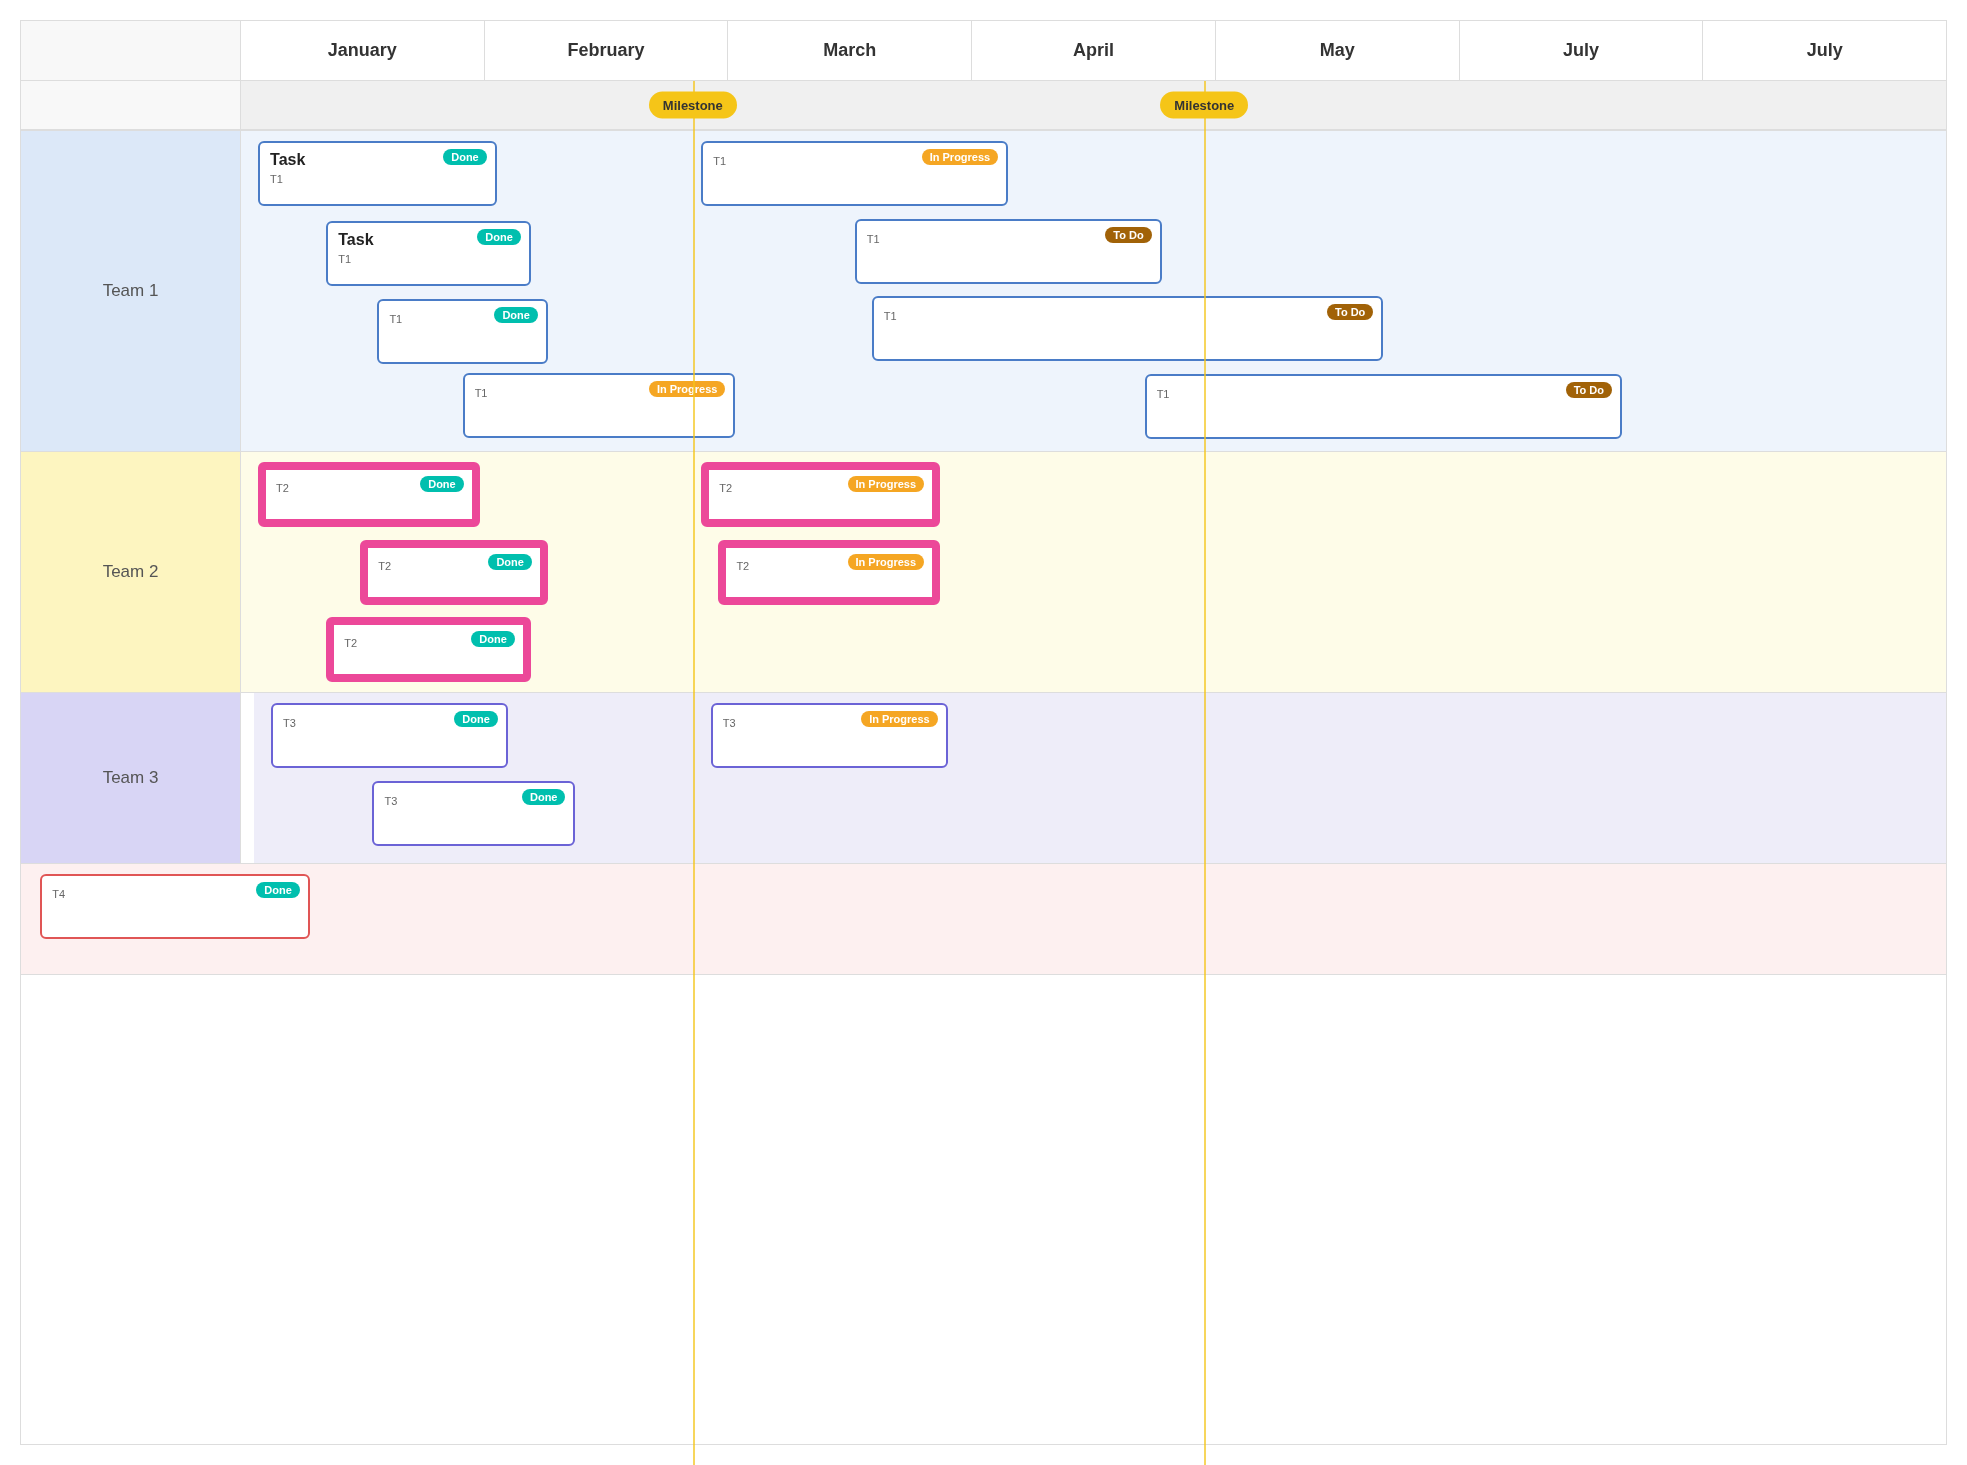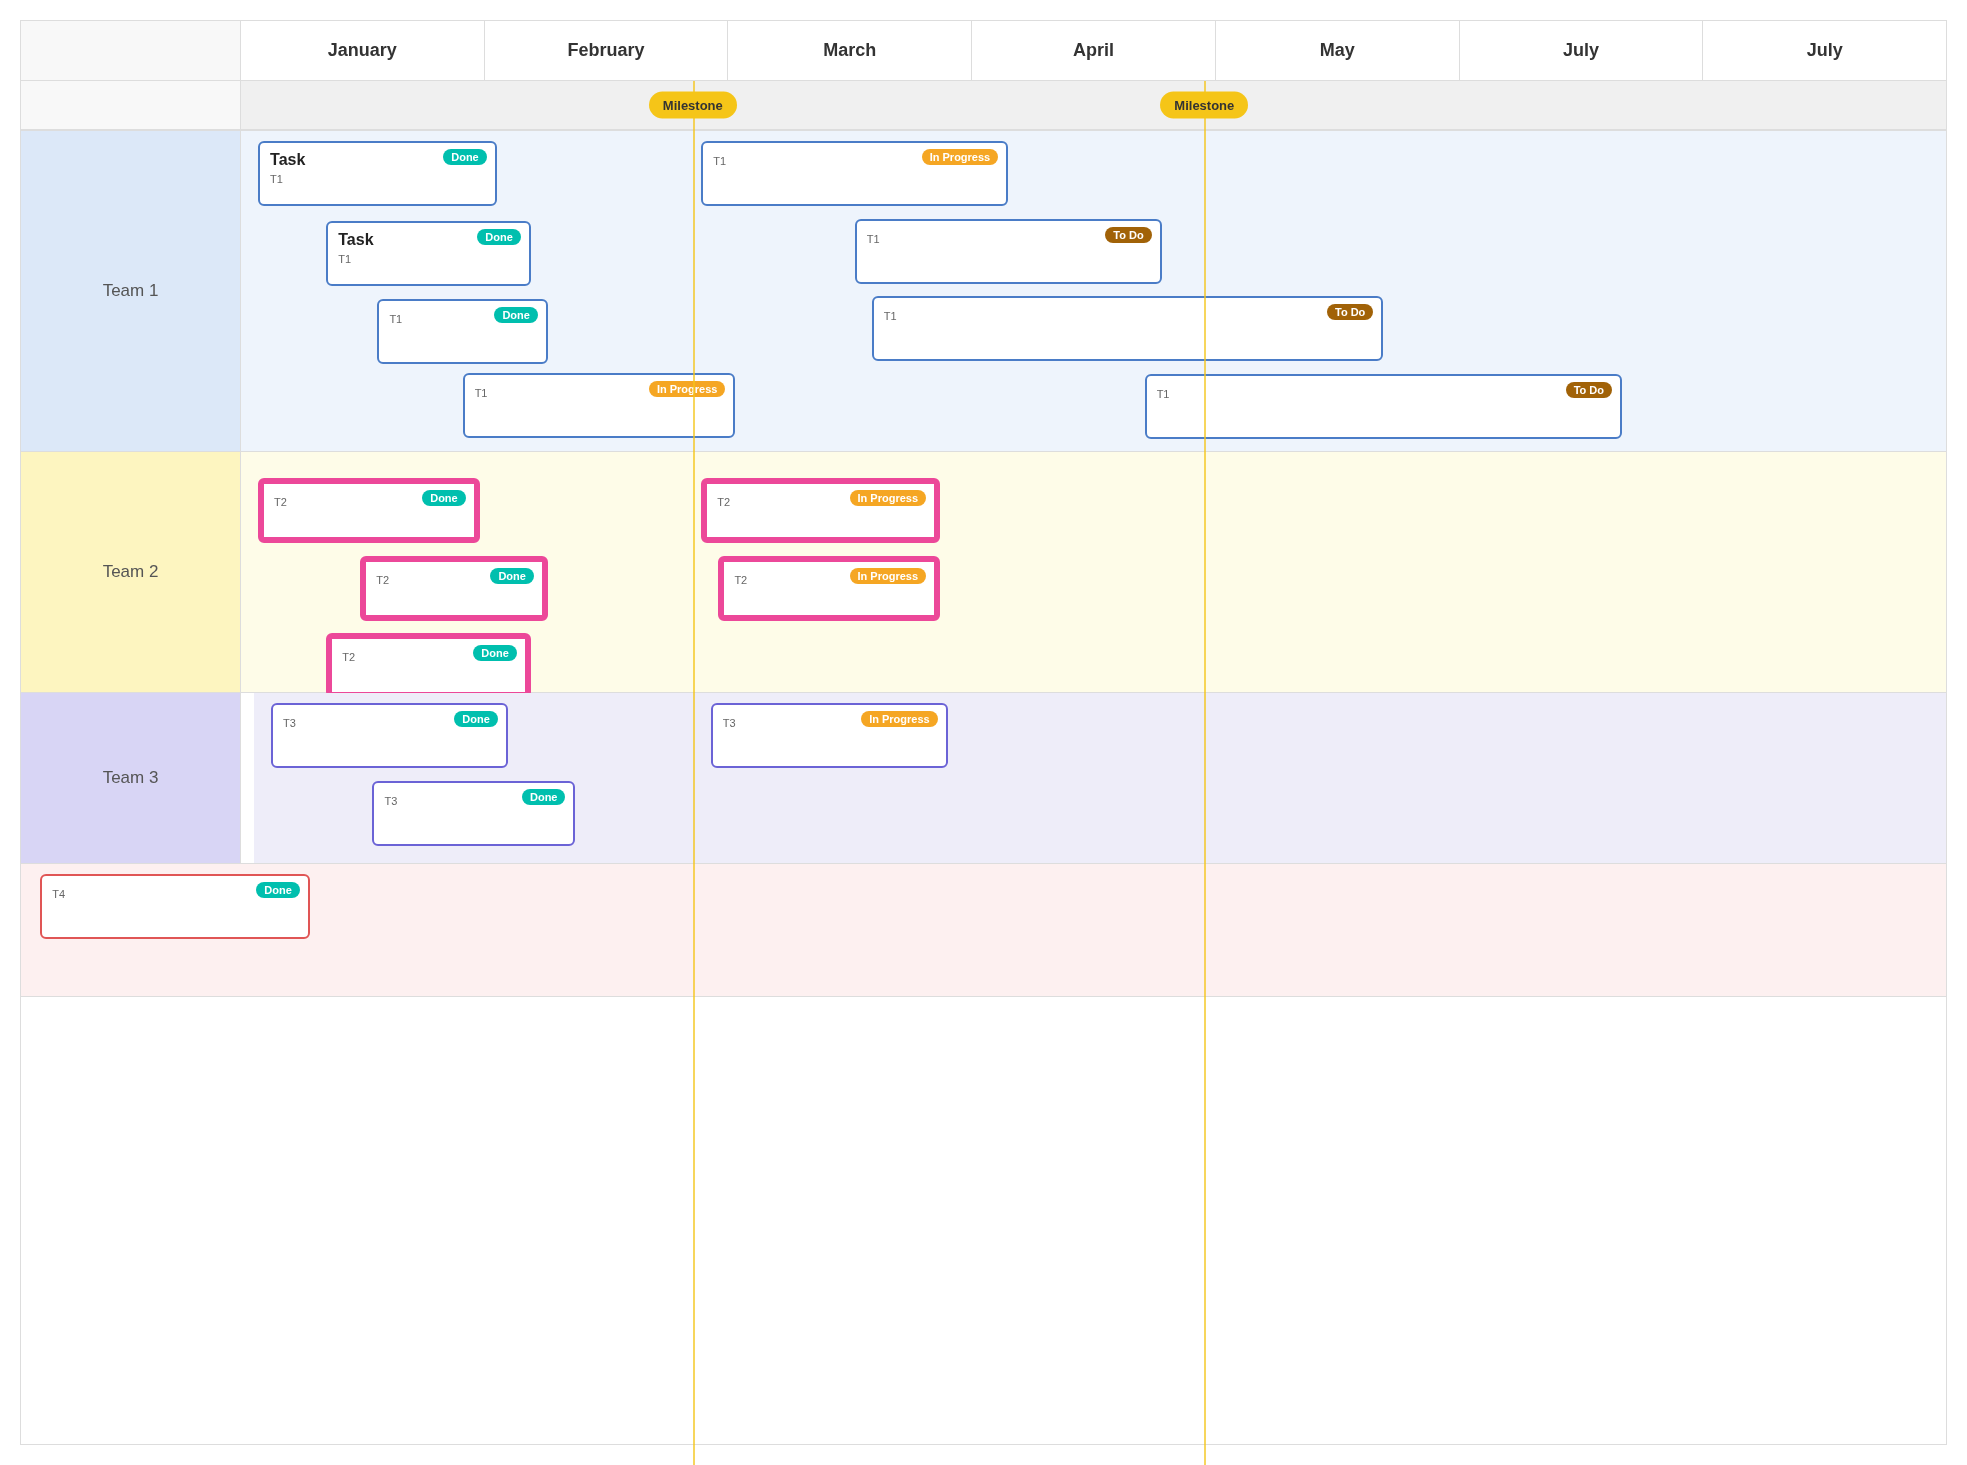--- a/index.html
+++ b/index.html
@@ -142,21 +142,21 @@
       font-weight: bold;
       padding: 2px 8px;
       border-radius: 10px;
       color: white;
     }
     .status-done { background: #00bfae; }
     .status-in-progress { background: #f5a623; }
     .status-to-do { background: #a16207; }
 
     .border-blue { border: 2px solid #4a7cc7; }
-    .border-yellow { border: 6px solid #ec4899; margin-top: 16px; }
+    .border-yellow { border: 8px solid #ec4899; }
     .border-purple { border: 2px solid #6b63d6; }
     .border-red { border: 2px solid #e05555; }
 
     .task-title {
       font-size: 16px;
       font-weight: bold;
       color: #222;
     }
   </style>
 </head>
@@ -264,21 +264,21 @@
               <div class="task-label">T3</div>
               <div class="status-badge status-done">Done</div>
             </div>
             <div class="task-card border-purple" style="top: 10px; left: 27%; width: 14%; min-height: 65px;">
               <div class="task-label">T3</div>
               <div class="status-badge status-in-progress">In Progress</div>
             </div>
           </div>
         </div>
         <div class="team-row" style="min-height: 110px;">
-          <div class="team-track team-4-track" style="height: 132px; position: relative; overflow: visible;">
+          <div class="team-track team-4-track" style="height: 110px; position: relative; overflow: visible;">
             <div class="task-card border-red" style="top: 10px; left: 1%; width: 14%; min-height: 65px;">
               <div class="task-label">T4</div>
               <div class="status-badge status-done">Done</div>
             </div>
           </div>
         </div>
       </div>
 
   </div>
 </div>

